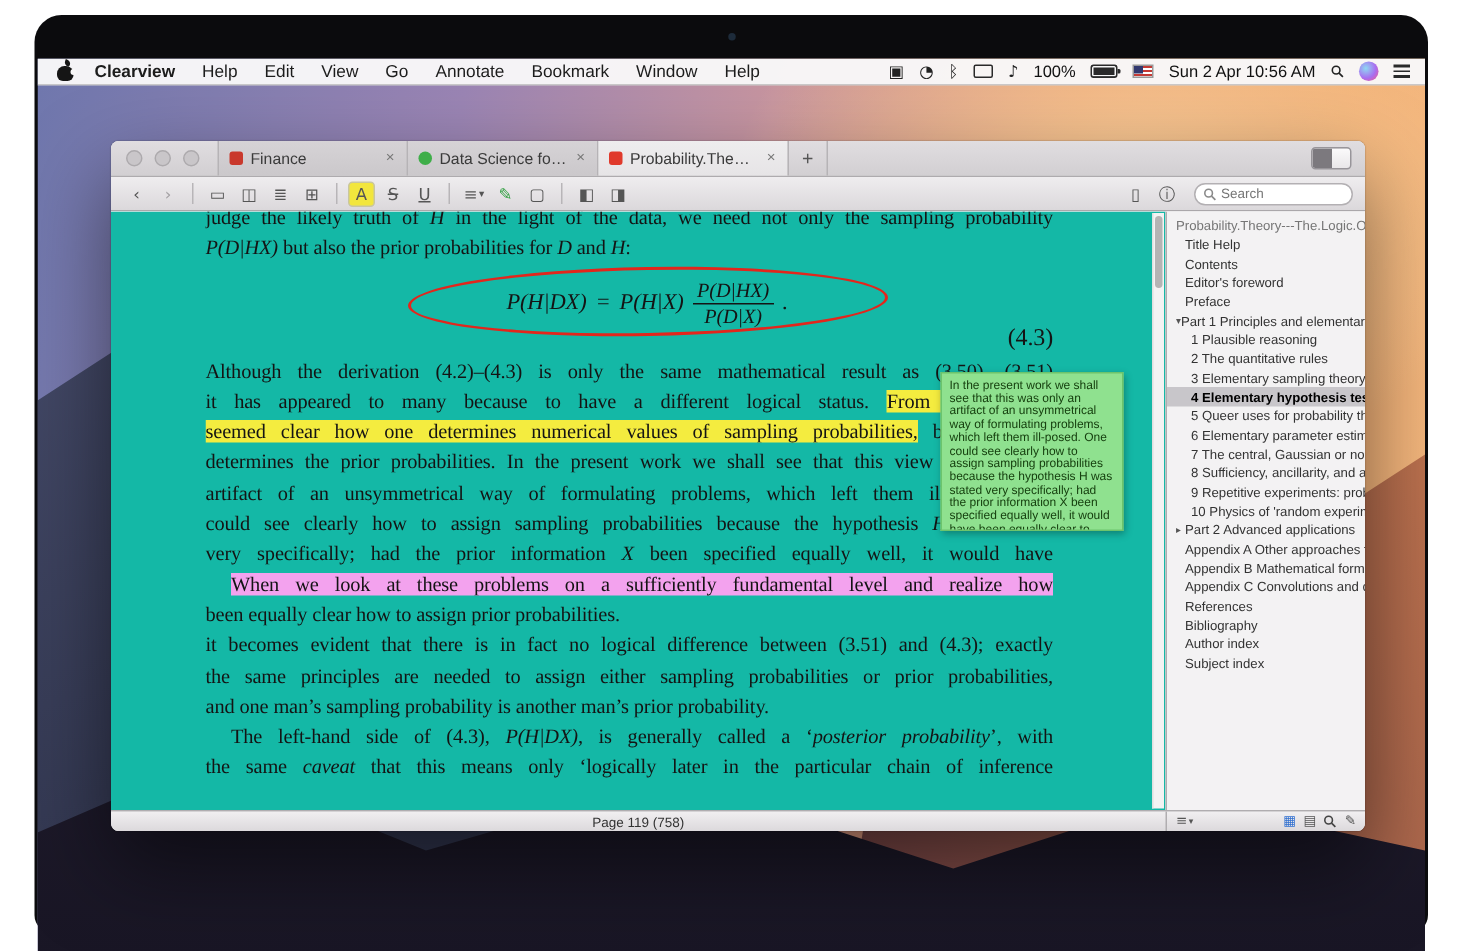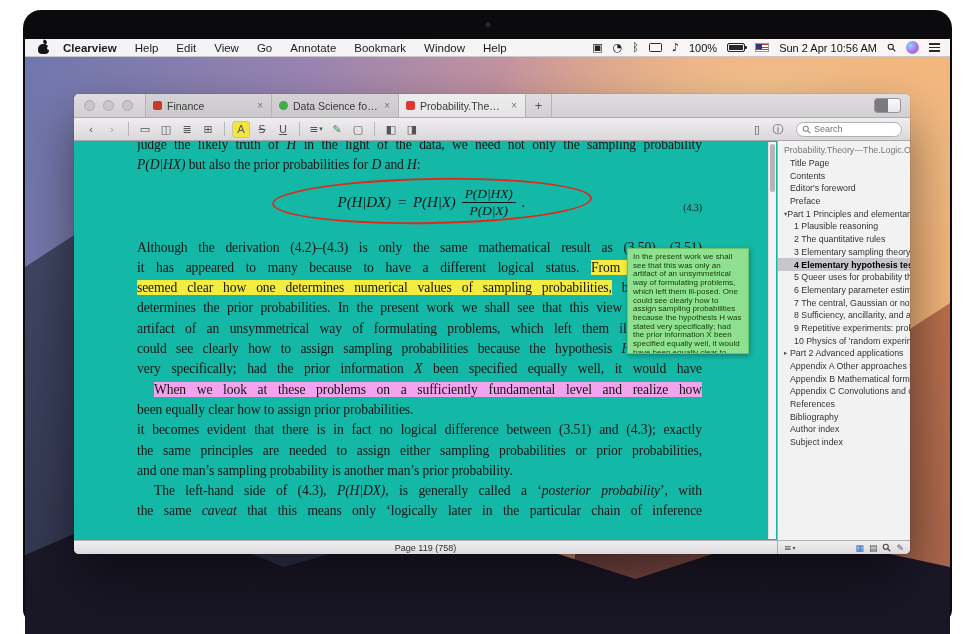--- a/index.html
+++ b/index.html
@@ -100,21 +100,21 @@
   .tl.ind { text-indent:17px; }
   .it { font-style:italic; }
   .hl-y { background:#f4ec3f; }
   .hl-p { background:#f3a2ee; }
 
   .eqblock { height:62px; position:relative; padding-top:10px; }
   .eq { display:flex; justify-content:center; align-items:center; gap:6px; font-style:italic;
         font-size:15px; transform:translateX(12px); }
   .frac { display:inline-flex; flex-direction:column; align-items:center; font-size:13.5px; line-height:1.2; }
   .frac .num { border-bottom:1.2px solid #141414; padding:0 3px; }
-  .eq-tag { position:absolute; right:0; top:22px; font-style:normal; font-size:10px; }
+  .eq-tag { position:absolute; right:0; top:40px; font-style:normal; font-size:16px; }
   .ellipse { position:absolute; left:50%; margin-left:-148px; top:2px; width:320px; height:46px;
              border:2.5px solid #e3261c; border-radius:50%; transform:rotate(-1deg); pointer-events:none; }
 
   .note { position:absolute; left:553px; top:107px; width:122px; height:106px; z-index:3;
           background:#8fe18f; border:1px solid #6cc46c; box-shadow:1px 2px 5px rgba(0,0,0,.3);
           padding:4px 5px; font-size:8px; line-height:8.7px; color:#16400f; overflow:hidden; }
 
   .pdf-scrollbar { position:absolute; right:1px; top:1px; bottom:1px; width:8px;
                    background:#f3f3f3; border-left:1px solid #e0e0e0; }
   .pdf-thumb { position:absolute; left:1px; right:1px; top:2px; height:48px; background:#b4b4b4; border-radius:4px; }
@@ -306,21 +306,21 @@
             <div class="pdf-thumb"></div>
           </div>
         </div>
 
         <div class="sidebar">
           <div class="toc" id="toc">
               <div class="toc-row l0 muted">
                 <span>Probability.Theory---The.Logic.Of...</span>
               </div>
               <div class="toc-row l1">
-                <span>Title Page</span>
+                <span>Title Help</span>
               </div>
               <div class="toc-row l1">
                 <span>Contents</span>
               </div>
               <div class="toc-row l1">
                 <span>Editor's foreword</span>
               </div>
               <div class="toc-row l1">
                 <span>Preface</span>
               </div>

